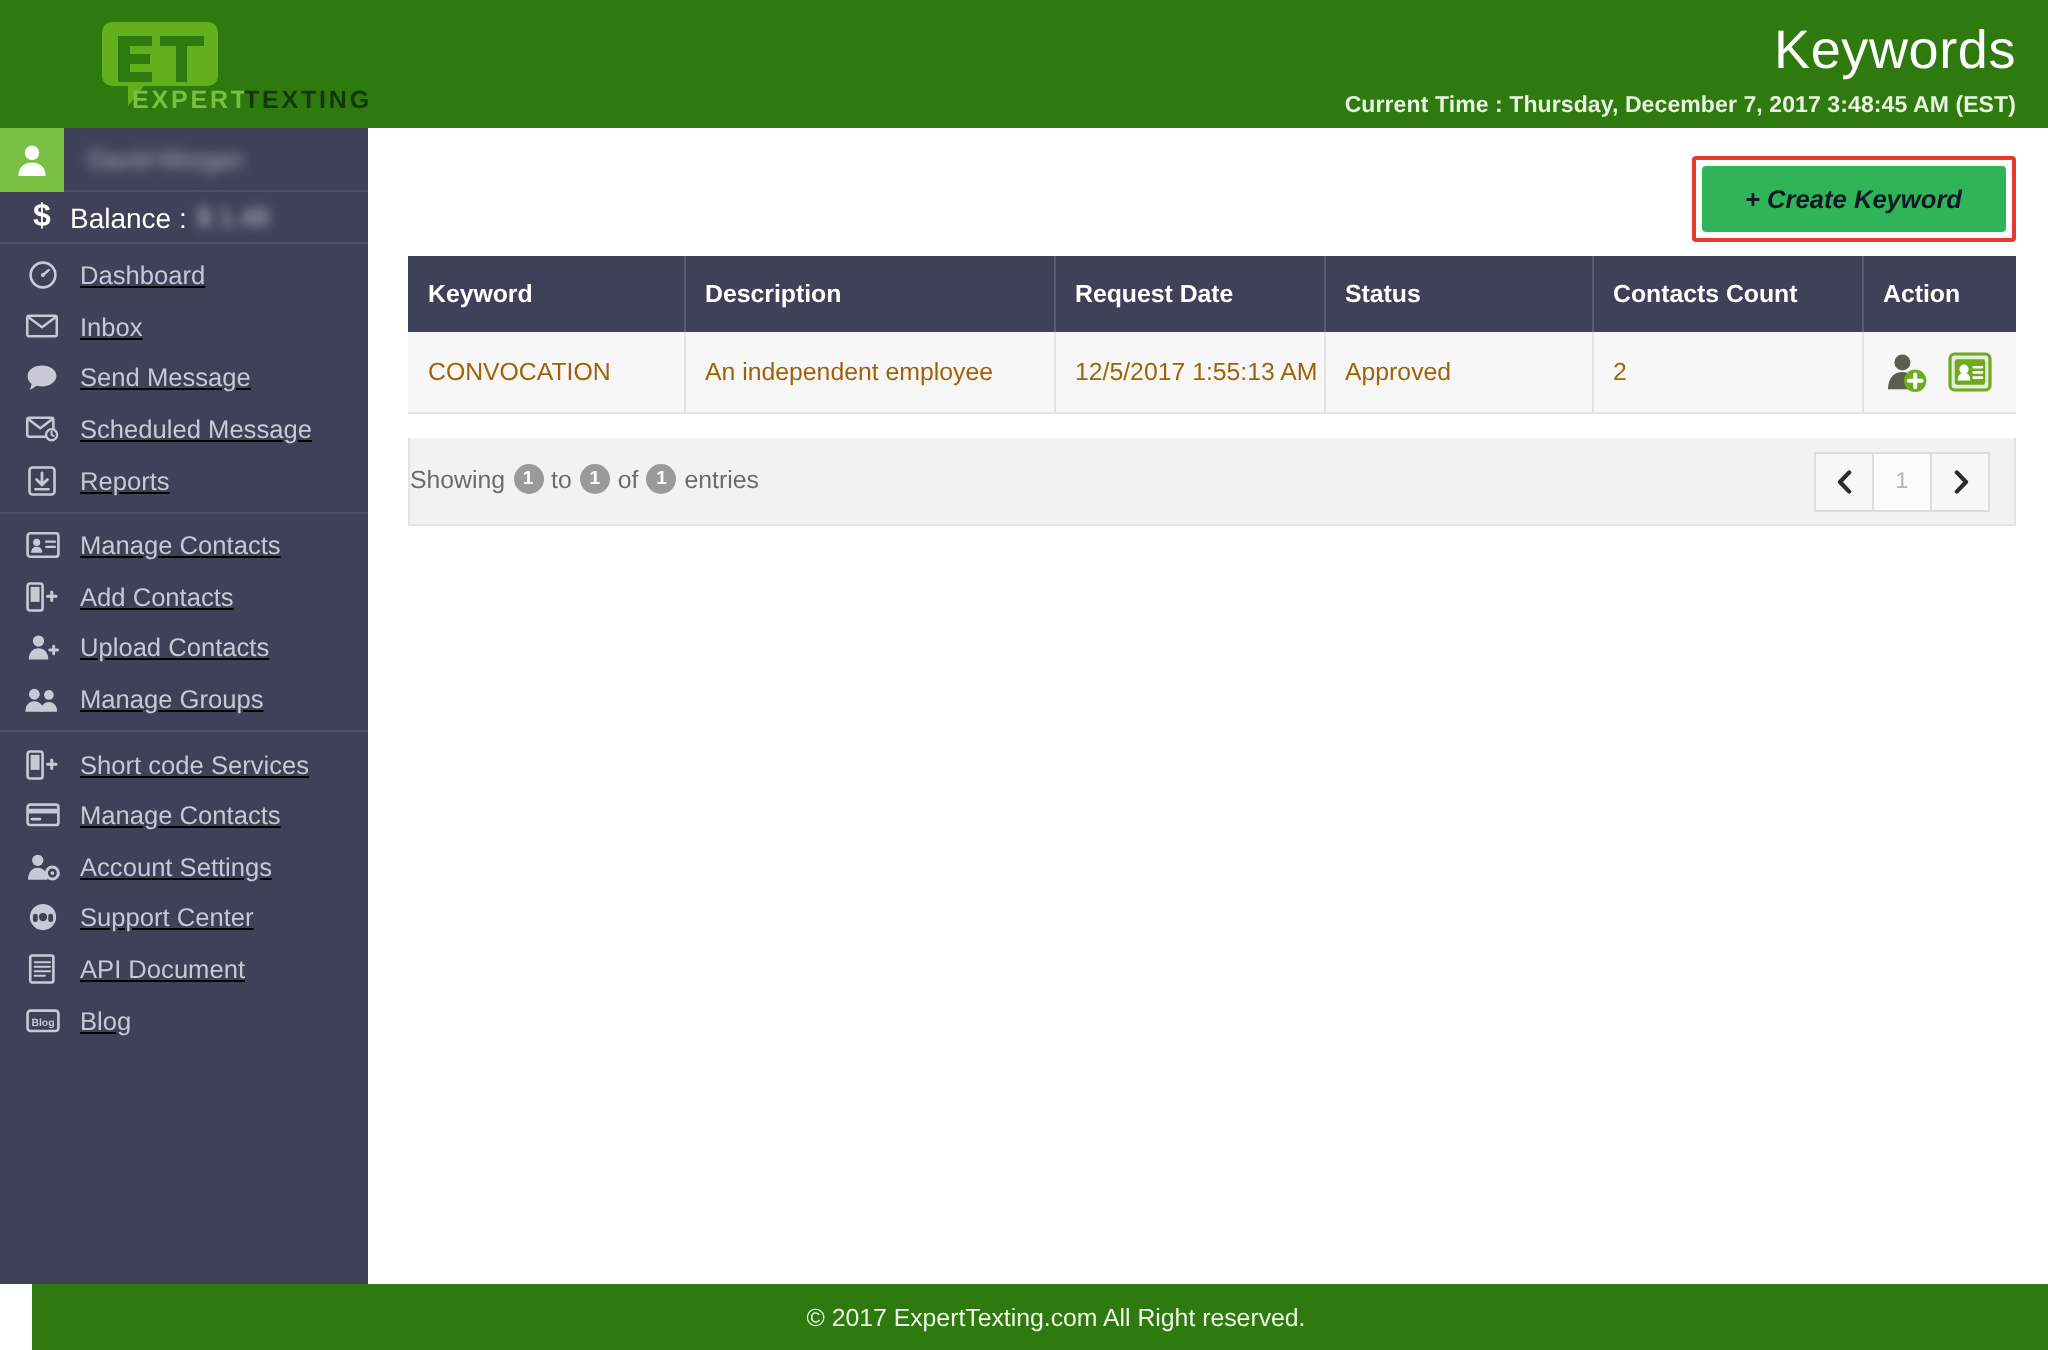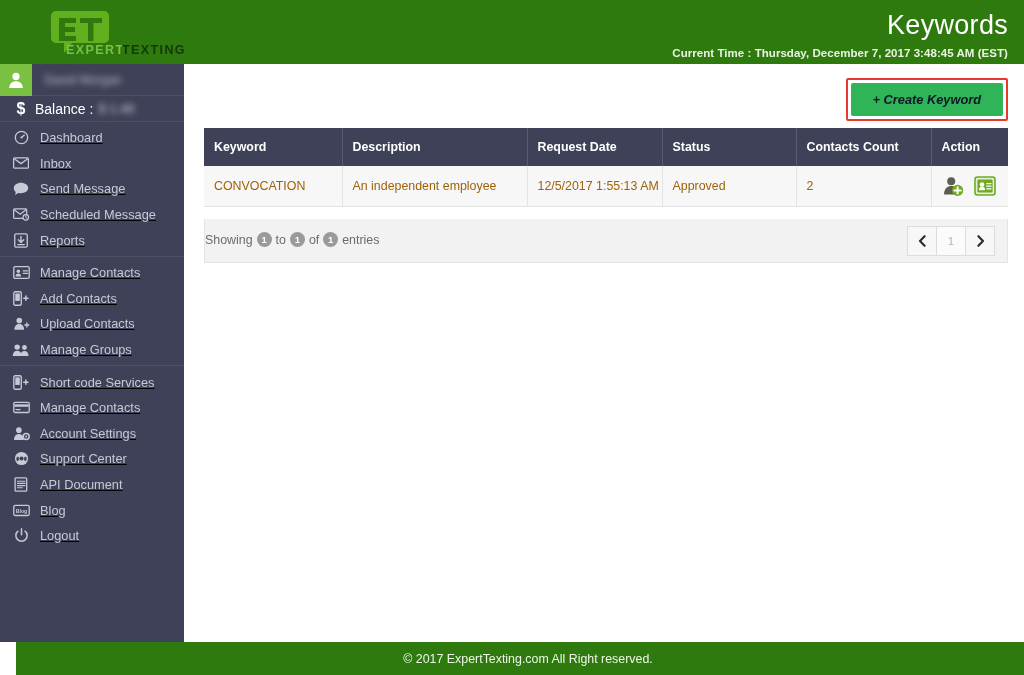--- a/index.html
+++ b/index.html
@@ -347,29 +347,20 @@
         <span class="nav-label">API Document</span>
       </div>
       <div class="nav-item">
         <span class="nav-ico">
           <svg width="17" height="13" viewBox="0 0 18 14">
               <rect x="0.7" y="1.4" width="16.6" height="11" rx="1.6" fill="none" stroke="#c7cad6" stroke-width="1.4"></rect>
               <text x="9" y="9.6" font-family="'Liberation Sans', sans-serif" font-size="5.6" font-weight="bold" fill="#c7cad6" text-anchor="middle">Blog</text>
             </svg>
         </span>
         <span class="nav-label">Blog</span>
-      </div>
-      <div class="nav-item">
-        <span class="nav-ico">
-          <svg width="15" height="15" viewBox="0 0 16 16">
-              <path d="M4.2 3.4 A6 6 0 1 0 11.8 3.4" fill="none" stroke="#c7cad6" stroke-width="1.6" stroke-linecap="round"></path>
-              <path d="M8 0.8 V7.2" stroke="#c7cad6" stroke-width="1.6" stroke-linecap="round"></path>
-            </svg>
-        </span>
-        <span class="nav-label">Logout</span>
       </div>
     </div>
   </div>
 
   <div class="content">
 
     <div class="create-btn-holder">
       <button class="create-btn">+ Create Keyword</button>
     </div>
 

